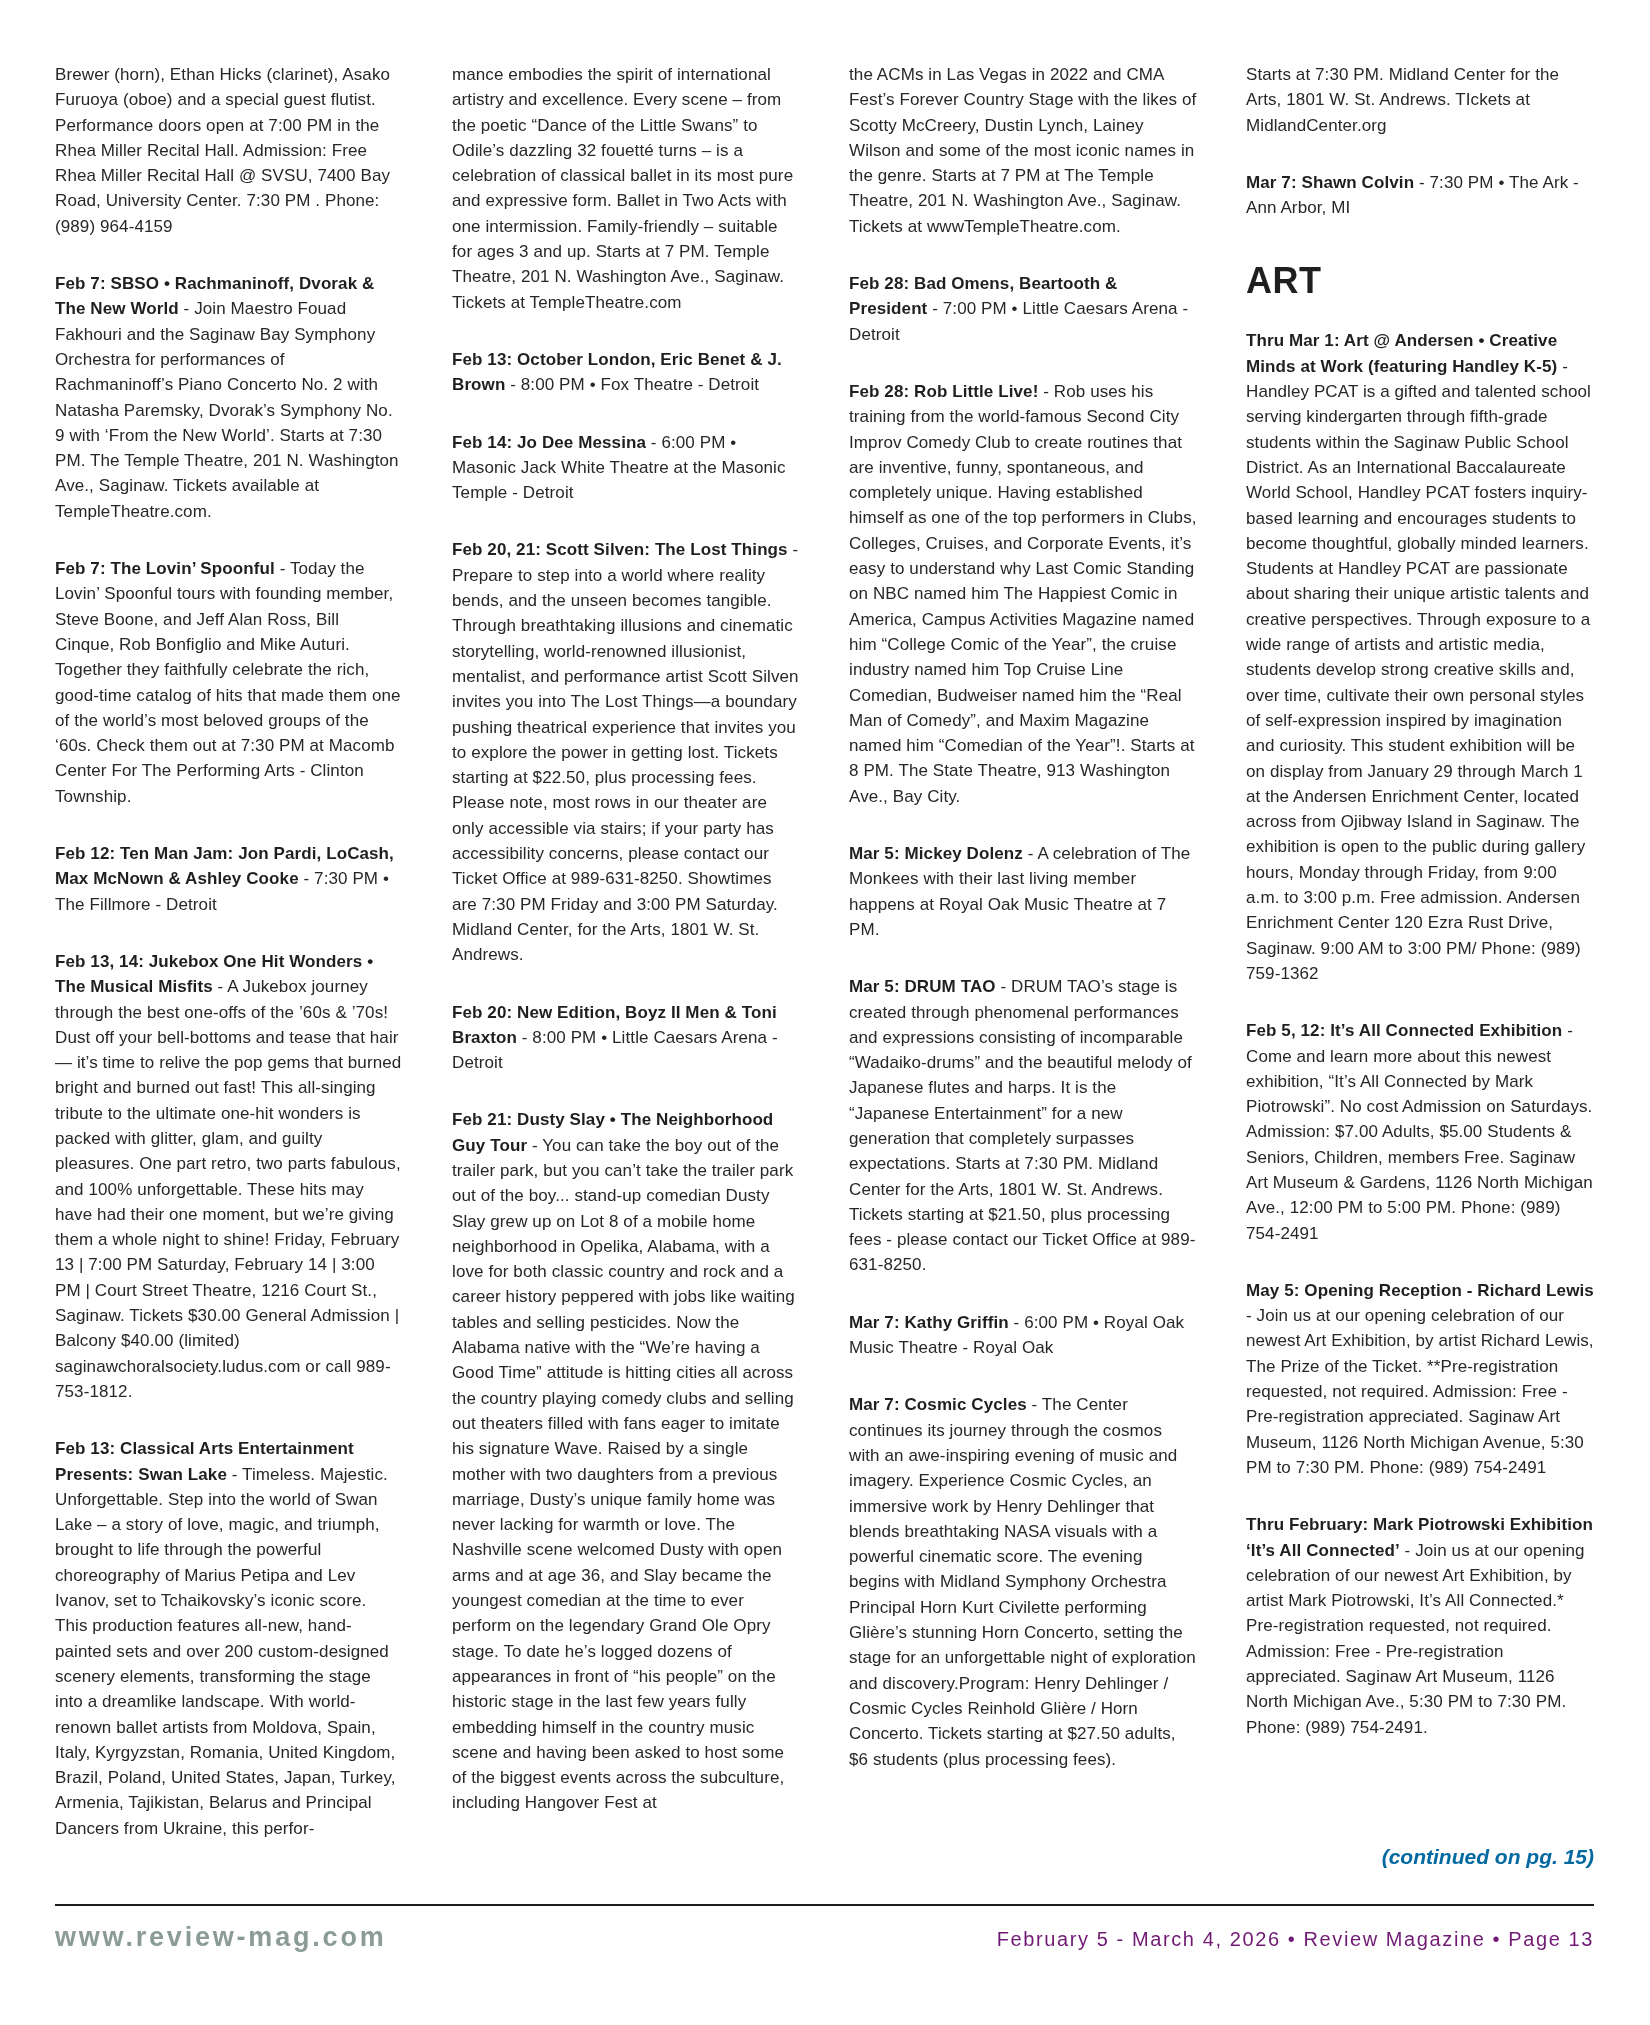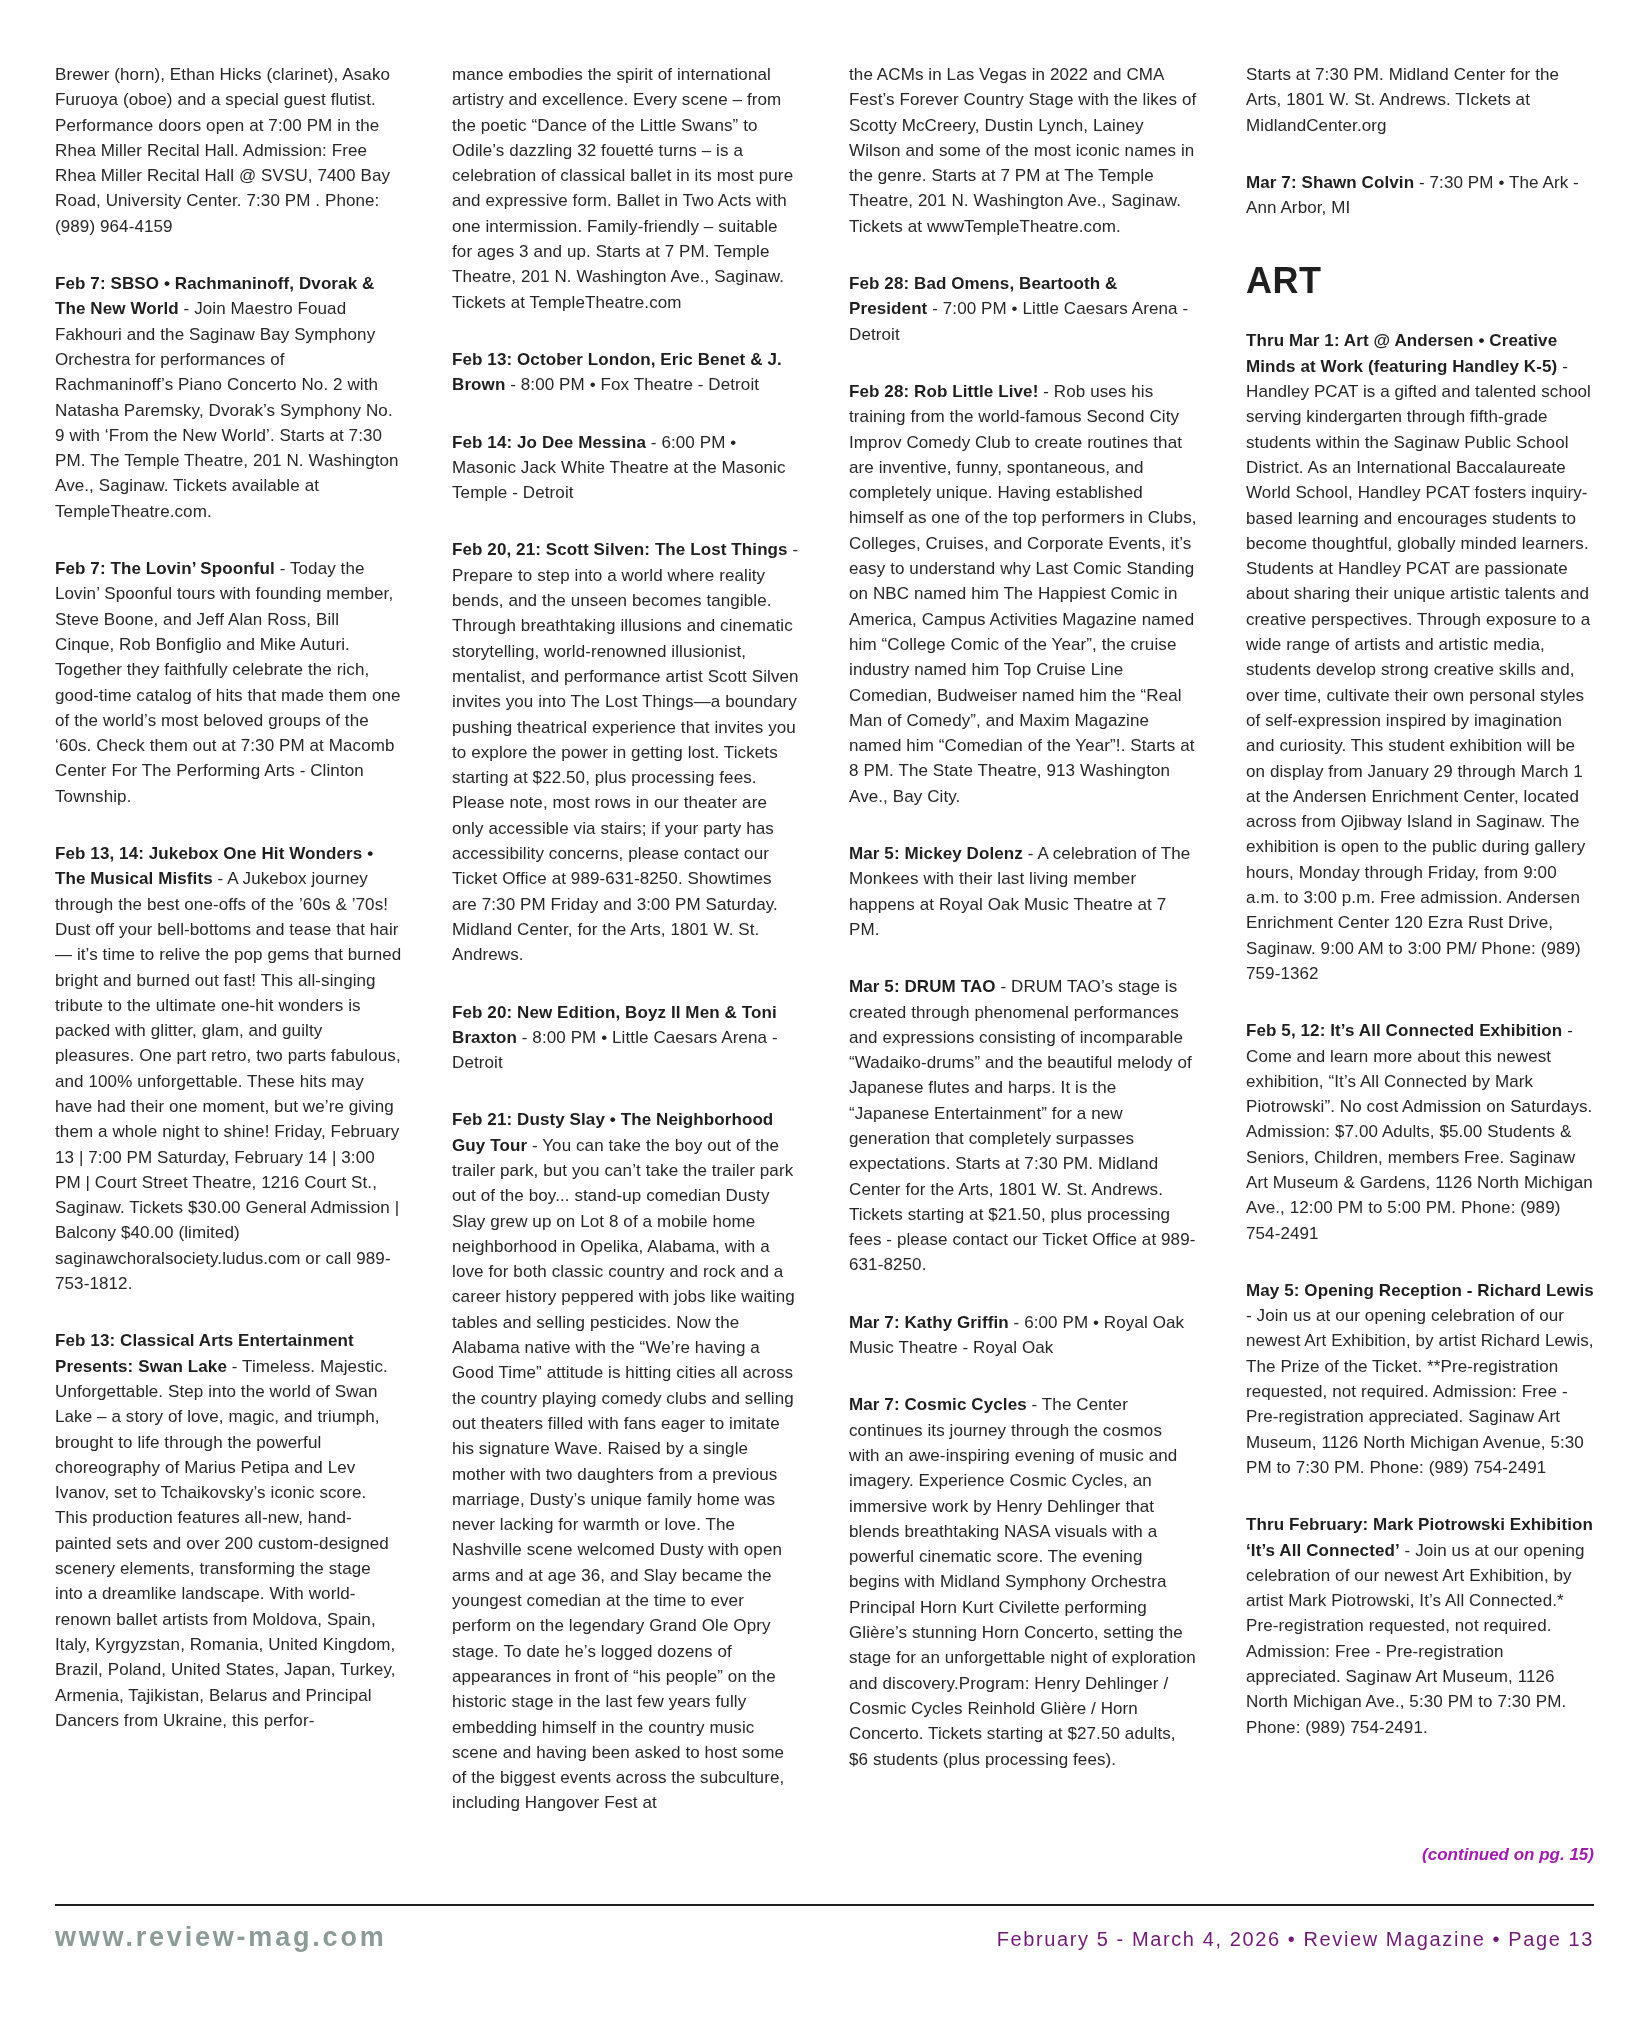--- a/index.html
+++ b/index.html
@@ -33,24 +33,24 @@
     font-weight:700;
     color:#1f1f1f;
     letter-spacing:0.5px;
     margin:40px 0 26px 0;
   }
   .continued{
     position:absolute;
     top:1845px;right:56px;
     width:520px;
     text-align:right;
-    font-size:17px;
+    font-size:21px;
     font-style:italic;
     font-weight:700;
-    color:#a21caf;
+    color:#0369a1;
   }
   .footer-rule{
     position:absolute;
     left:55px;top:1904px;
     width:1539px;height:2px;
     background:#1d1d1d;
   }
   .footer-site{
     position:absolute;
     left:55px;top:1922px;
@@ -72,20 +72,21 @@
 </style>
 </head>
 <body>
 
 <div class="page">
   <main class="columns" id="columns">
       <div class="col">
         <p class="block"><span>Brewer (horn), Ethan Hicks (clarinet), Asako Furuoya (oboe) and a special guest flutist. Performance doors open at 7:00 PM in the Rhea Miller Recital Hall. Admission: Free Rhea Miller Recital Hall @ SVSU, 7400 Bay Road, University Center. 7:30 PM . Phone: (989) 964-4159</span></p>
         <p class="block"><b>Feb 7: SBSO • Rachmaninoff, Dvorak &amp; The New World</b><span> - Join Maestro Fouad Fakhouri and the Saginaw Bay Symphony Orchestra for performances of Rachmaninoff’s Piano Concerto No. 2 with Natasha Paremsky, Dvorak’s Symphony No. 9 with ‘From the New World’. Starts at 7:30 PM. The Temple Theatre, 201 N. Washington Ave., Saginaw. Tickets available at TempleTheatre.com.</span></p>
         <p class="block"><b>Feb 7: The Lovin’ Spoonful</b><span> - Today the Lovin’ Spoonful tours with founding member, Steve Boone, and Jeff Alan Ross, Bill Cinque, Rob Bonfiglio and Mike Auturi. Together they faithfully celebrate the rich, good-time catalog of hits that made them one of the world’s most beloved groups of the ‘60s. Check them out at 7:30 PM at Macomb Center For The Performing Arts - Clinton Township.</span></p>
+        <p class="block"><b>Feb 12: Ten Man Jam: Jon Pardi, LoCash, Max McNown &amp; Ashley Cooke</b><span> - 7:30 PM • The Fillmore - Detroit</span></p>
         <p class="block"><b>Feb 13, 14: Jukebox One Hit Wonders • The Musical Misfits</b><span> - A Jukebox journey through the best one-offs of the ’60s &amp; ’70s! Dust off your bell-bottoms and tease that hair — it’s time to relive the pop gems that burned bright and burned out fast! This all-singing tribute to the ultimate one-hit wonders is packed with glitter, glam, and guilty pleasures. One part retro, two parts fabulous, and 100% unforgettable. These hits may have had their one moment, but we’re giving them a whole night to shine! Friday, February 13 | 7:00 PM Saturday, February 14 | 3:00 PM | Court Street Theatre, 1216 Court St., Saginaw. Tickets $30.00 General Admission | Balcony $40.00 (limited) saginawchoralsociety.ludus.com or call 989-753-1812.</span></p>
         <p class="block"><b>Feb 13: Classical Arts Entertainment Presents: Swan Lake</b><span> - Timeless. Majestic. Unforgettable. Step into the world of Swan Lake – a story of love, magic, and triumph, brought to life through the powerful choreography of Marius Petipa and Lev Ivanov, set to Tchaikovsky’s iconic score. This production features all-new, hand-painted sets and over 200 custom-designed scenery elements, transforming the stage into a dreamlike landscape. With world-renown ballet artists from Moldova, Spain, Italy, Kyrgyzstan, Romania, United Kingdom, Brazil, Poland, United States, Japan, Turkey, Armenia, Tajikistan, Belarus and Principal Dancers from Ukraine, this perfor-</span></p>
       </div>
       <div class="col">
         <p class="block"><span>mance embodies the spirit of international artistry and excellence. Every scene – from the poetic “Dance of the Little Swans” to Odile’s dazzling 32 fouetté turns – is a celebration of classical ballet in its most pure and expressive form. Ballet in Two Acts with one intermission. Family-friendly – suitable for ages 3 and up. Starts at 7 PM. Temple Theatre, 201 N. Washington Ave., Saginaw. Tickets at TempleTheatre.com</span></p>
         <p class="block"><b>Feb 13: October London, Eric Benet &amp; J. Brown</b><span> - 8:00 PM • Fox Theatre - Detroit</span></p>
         <p class="block"><b>Feb 14: Jo Dee Messina</b><span> - 6:00 PM • Masonic Jack White Theatre at the Masonic Temple - Detroit</span></p>
         <p class="block"><b>Feb 20, 21: Scott Silven: The Lost Things</b><span> - Prepare to step into a world where reality bends, and the unseen becomes tangible. Through breathtaking illusions and cinematic storytelling, world-renowned illusionist, mentalist, and performance artist Scott Silven invites you into The Lost Things—a boundary pushing theatrical experience that invites you to explore the power in getting lost. Tickets starting at $22.50, plus processing fees. Please note, most rows in our theater are only accessible via stairs; if your party has accessibility concerns, please contact our Ticket Office at 989-631-8250. Showtimes are 7:30 PM Friday and 3:00 PM Saturday. Midland Center, for the Arts, 1801 W. St. Andrews.</span></p>
         <p class="block"><b>Feb 20: New Edition, Boyz II Men &amp; Toni Braxton</b><span> - 8:00 PM • Little Caesars Arena - Detroit</span></p>
         <p class="block"><b>Feb 21: Dusty Slay • The Neighborhood Guy Tour</b><span> - You can take the boy out of the trailer park, but you can’t take the trailer park out of the boy... stand-up comedian Dusty Slay grew up on Lot 8 of a mobile home neighborhood in Opelika, Alabama, with a love for both classic country and rock and a career history peppered with jobs like waiting tables and selling pesticides. Now the Alabama native with the “We’re having a Good Time” attitude is hitting cities all across the country playing comedy clubs and selling out theaters filled with fans eager to imitate his signature Wave. Raised by a single mother with two daughters from a previous marriage, Dusty’s unique family home was never lacking for warmth or love. The Nashville scene welcomed Dusty with open arms and at age 36, and Slay became the youngest comedian at the time to ever perform on the legendary Grand Ole Opry stage. To date he’s logged dozens of appearances in front of “his people” on the historic stage in the last few years fully embedding himself in the country music scene and having been asked to host some of the biggest events across the subculture, including Hangover Fest at</span></p>

